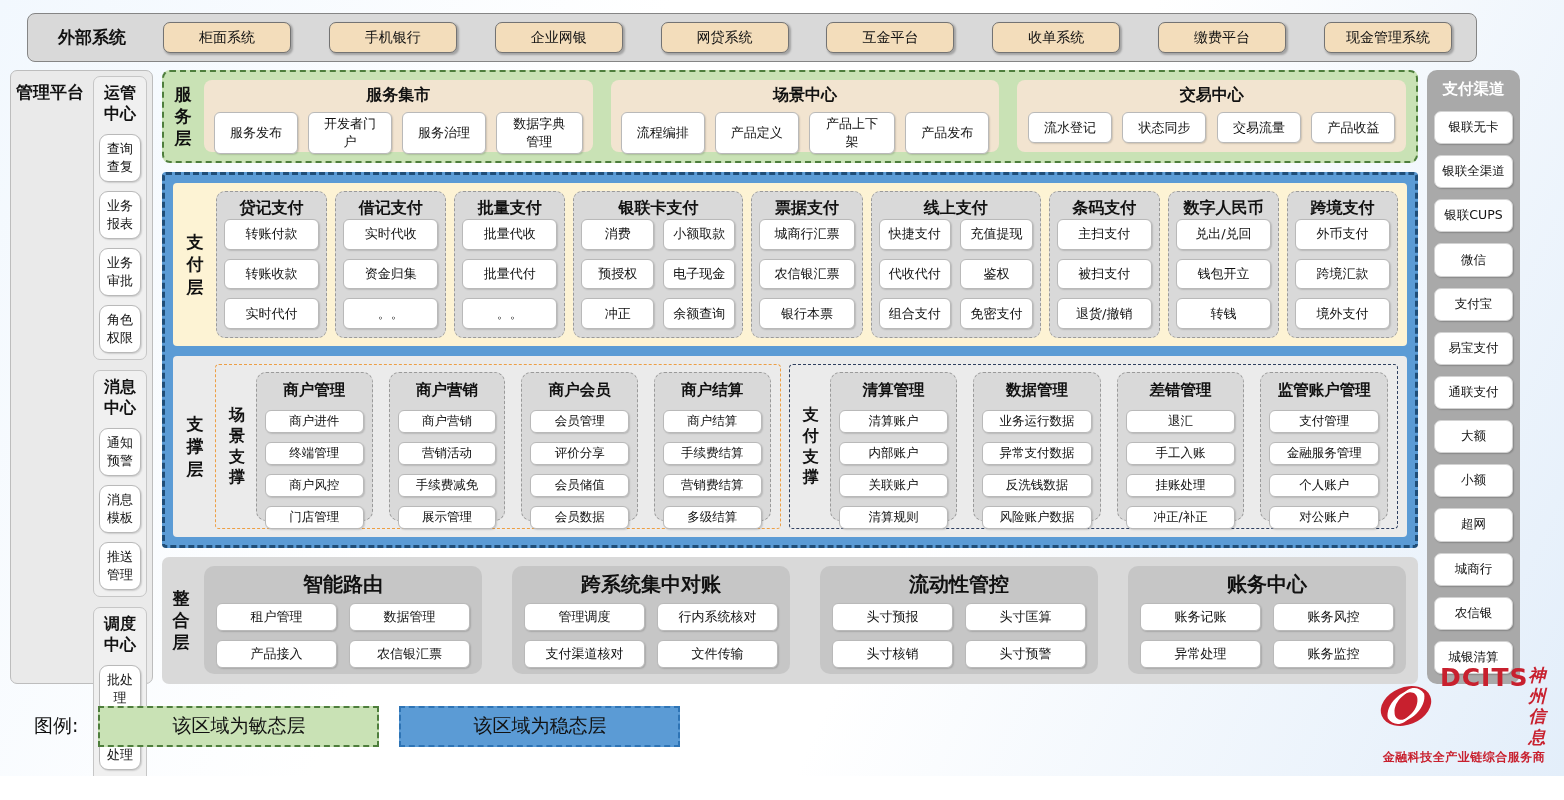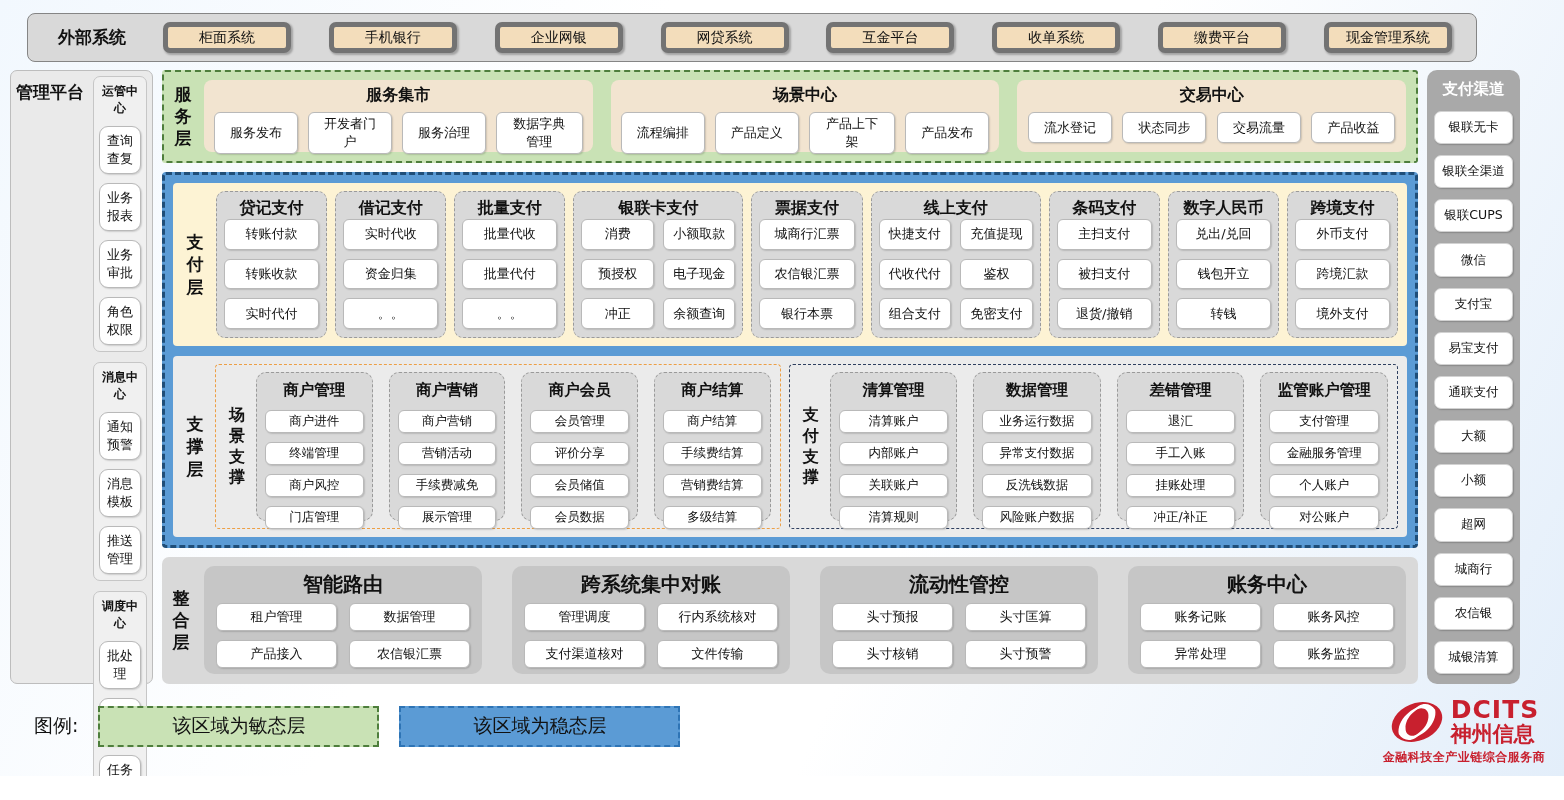--- a/index.html
+++ b/index.html
@@ -6,48 +6,48 @@
   body { background:#fff; font-family:"DejaVu Sans","Liberation Sans",sans-serif; }
   .page{ width:1564px; height:776px; position:relative; overflow:hidden;
          background:linear-gradient(115deg,#f2f8fe 0%,#ffffff 35%,#ffffff 60%,#e3eefa 100%);
          display:flex; flex-direction:column; padding-top:13px; color:#111; }
 
   
   .ext-bar{ margin:0 87px 0 27px; height:49px; background:#d9d9d9; border:1.6px solid #858585;
             border-radius:8px; display:flex; align-items:center; padding:0 16px 0 30px; }
   .ext-label{ font-weight:700; font-size:17px; width:105px; flex:0 0 auto; }
   .ext-items{ flex:1; display:flex; justify-content:space-between; padding-right:8px; }
-  .tan-btn{ width:128px; height:31px; background:#f3ddbb; border:5px solid #737373; border-radius:7px;
+  .tan-btn{ width:128px; height:31px; background:#f3ddbb; border:1px solid #737373; border-radius:7px;
             display:flex; align-items:center; justify-content:center; font-size:14px;
             box-shadow:1.5px 1.5px 2px rgba(0,0,0,.25); }
 
   
   .mid{ flex:1; display:flex; gap:9px; padding:8px 44px 6px 10px; min-height:0; }
 
   
   .left-panel{ width:143px; background:#eaeaea; border:1px solid #bdbdbd; border-radius:7px;
                padding:5px 5px 7px; display:flex; gap:9px; }
   .lp-title{ text-align:center; font-weight:700; font-size:17px; padding:5px 0 1px; }
   .lp-group{ background:#f0f0f0; border:1px solid #c6c6c6; border-radius:7px; padding:6px 5px;
              display:flex; flex-direction:column; gap:9px; flex:1; justify-content:space-evenly; }
-  .lp-group-title{ text-align:center; font-weight:700; font-size:12px; }
+  .lp-group-title{ text-align:center; font-weight:700; font-size:16px; }
   .white-btn{ background:#fff; border:1px solid #b9b9b9; border-radius:6px; font-size:13px;
               display:flex; align-items:center; justify-content:center; text-align:center;
               padding:4px 3px; box-shadow:1px 1px 1.5px rgba(0,0,0,.15); }
   .lp-btn{ border-radius:9px; padding:5px 2px; }
 
   
   .center-col{ flex:1; display:flex; flex-direction:column; gap:9px; min-width:0; }
 
   .v-label{ display:flex; align-items:center; justify-content:center; text-align:center;
             font-weight:700; word-break:break-all; line-height:1.3; flex:0 0 auto; }
   .layer-label{ width:26px; font-size:17px; }
 
   
-  .svc{ height:93px; background:#c9e2b5; border:2px dashed #4e7e3c; border-radius:3px;
+  .svc{ height:93px; background:#c9e2b5; border:2px dashed #4e7e3c; border-radius:8px;
         display:flex; padding:8px 10px 9px 6px; gap:8px; }
   .svc-groups{ flex:1; display:flex; gap:18px; }
   .svc-group{ background:#f2e4d0; border-radius:8px; padding:3px 10px 9px; display:flex;
               flex-direction:column; flex:1; }
   .svc-title{ text-align:center; font-weight:700; font-size:16px; margin:2px 0 6px; }
   .svc-items{ flex:1; display:flex; gap:10px; justify-content:space-evenly; }
   .svc-items .white-btn{ min-width:84px; padding:2px 10px; }
 
   
   .blue{ flex:1; background:#5b9bd5; border:3px dashed #1f4e79; border-radius:4px;
@@ -96,23 +96,23 @@
   .legend-label{ font-size:19px; }
   .legend-box{ width:281px; height:41px; display:flex; align-items:center; justify-content:center;
                font-size:19px; }
   .legend-box.agile{ background:#c9e2b5; border:2.5px dashed #4e7e3c; }
   .legend-box.stable{ background:#5b9bd5; border:2.5px dashed #2e74b5; }
 
   .logo{ position:absolute; right:14px; bottom:10px; width:172px; display:flex; flex-direction:column;
          align-items:center; gap:2px; }
   .logo-top{ display:flex; align-items:center; gap:6px; }
   .logo-swirl{ width:56px; height:46px; flex:0 0 auto; }
-  .logo-texts{ display:flex; flex-direction:column; align-items:flex-start; }
+  .logo-texts{ display:flex; flex-direction:row; align-items:flex-start; }
   .logo-brand{ color:#c8202e; font-weight:700; font-size:25px; line-height:1; letter-spacing:1px; }
-  .logo-company{ color:#c8202e; font-weight:700; font-size:21px; line-height:1.2; }
+  .logo-company{ color:#c8202e; font-weight:700; font-size:17px; line-height:1.2;font-style:italic; }
   .logo-tagline{ color:#c8202e; font-weight:700; font-size:12px; white-space:nowrap; letter-spacing:.5px; }
 </style>
 </head>
 <body>
 
 <div class="page">
 
   <div class="ext-bar">
     <div class="ext-label">外部系统</div>
     <div class="ext-items" id="ext-items">

